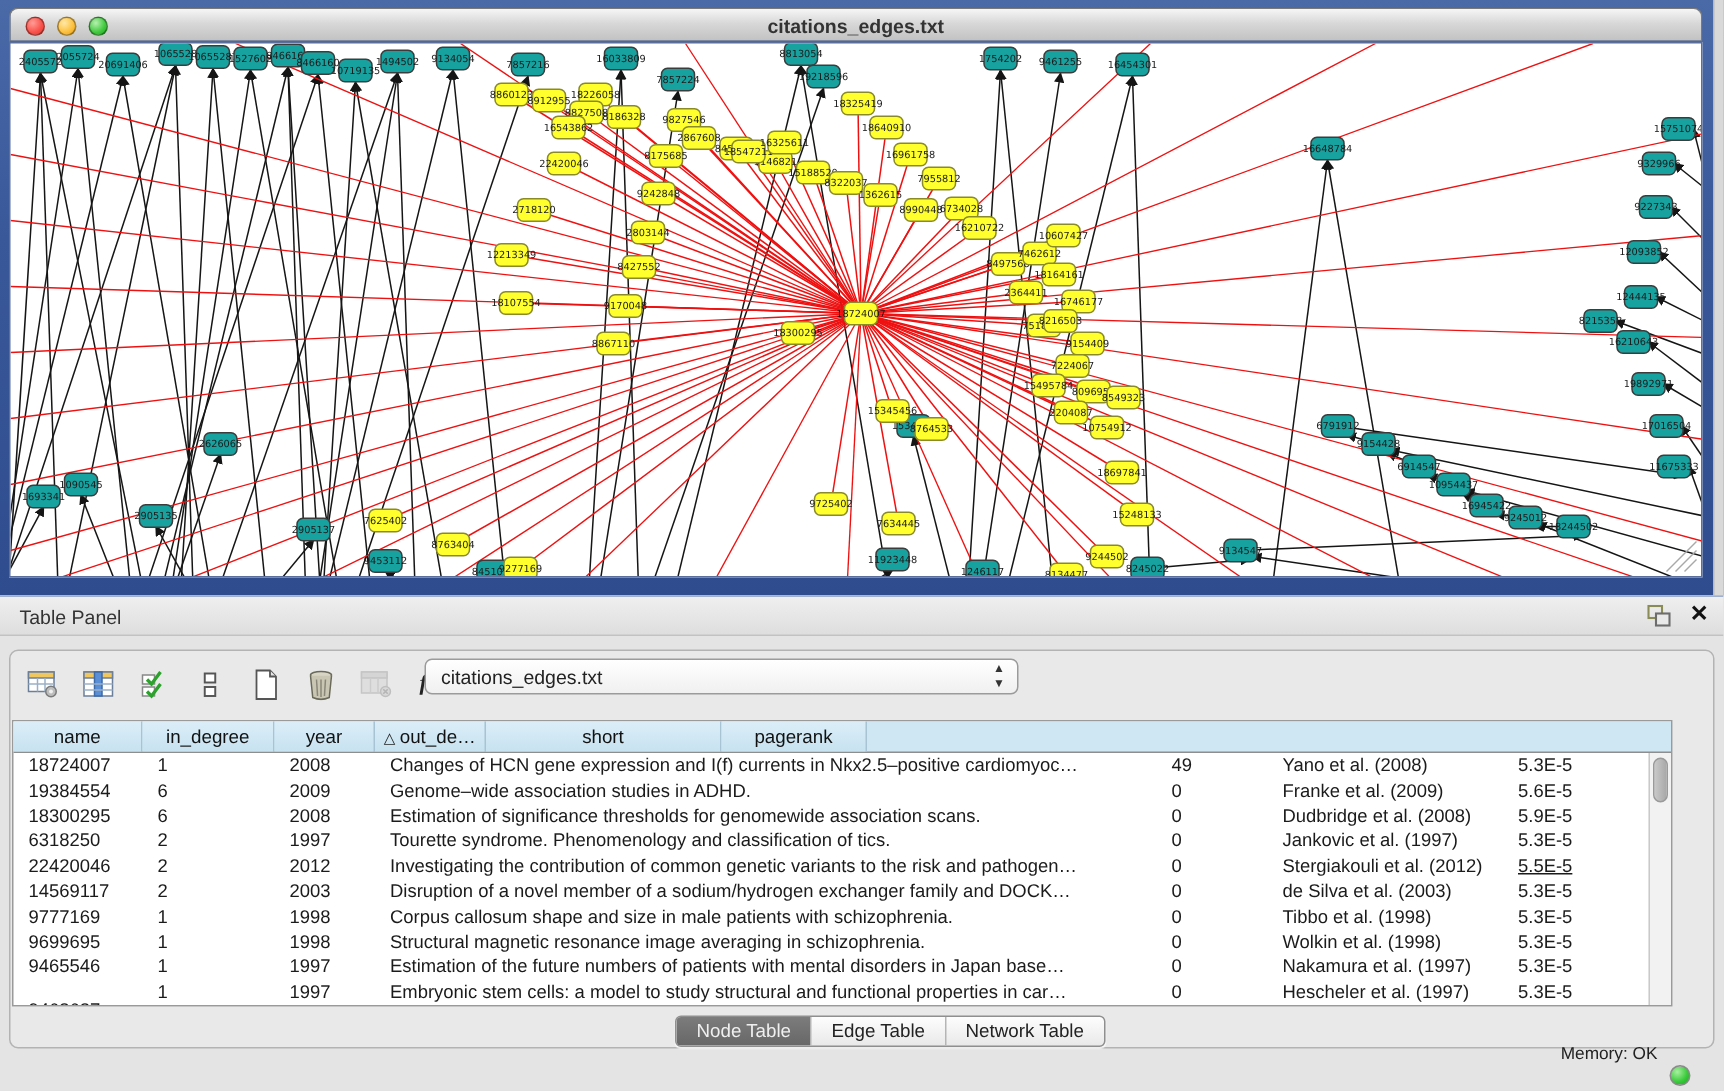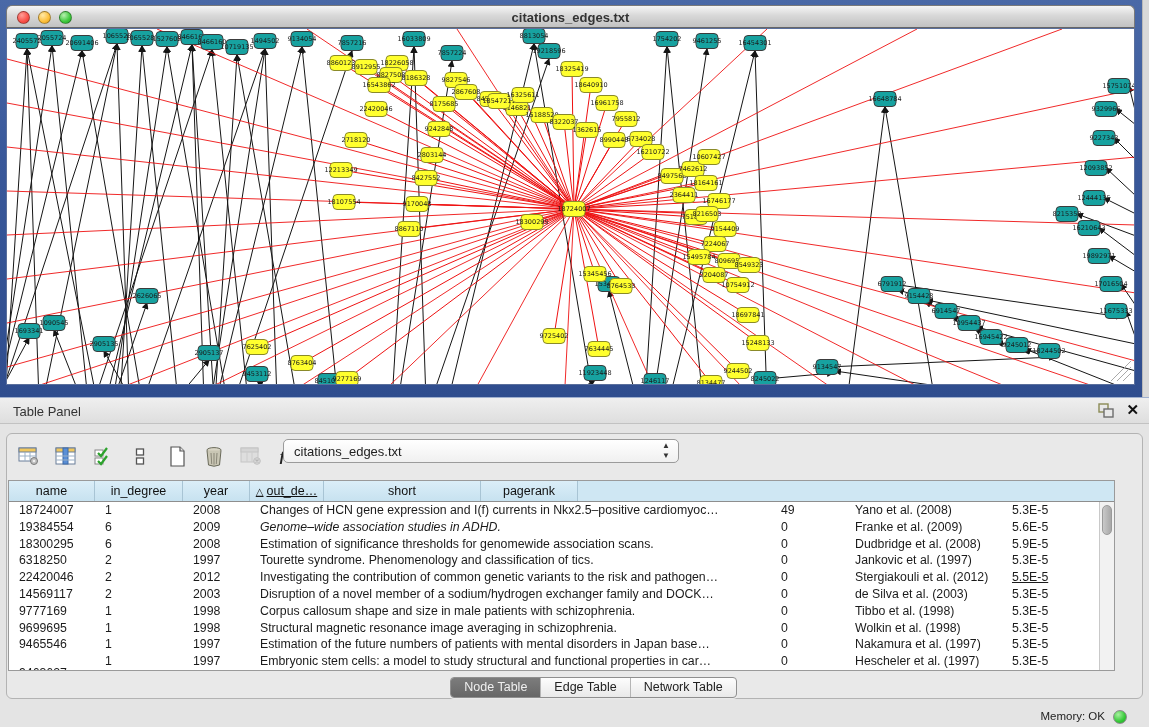--- a/index.html
+++ b/index.html
@@ -58,21 +58,21 @@
     background:linear-gradient(90deg,#c9c9c9,#a8a8a8); border:1px solid #9a9a9a; }
 
   .tabbar { position:absolute; left:0; width:100%; top:243px; display:flex; justify-content:center; }
   .seg { display:inline-flex; border:1px solid #8f8f8f; border-radius:4px; overflow:hidden;
     background:linear-gradient(180deg,#fdfdfd,#e9e9e9); box-shadow:0 1px 1px rgba(255,255,255,.8);margin-left:38px; }
   .seg-item { font-size:12.5px; color:#222; padding:2px 13px 3px; border-right:1px solid #b5b5b5; background:transparent; }
   .seg-item:last-child { border-right:none; }
   .seg-item.selected { background:linear-gradient(180deg,#7c7c7c,#676767); color:#efefef; }
 
   .statusbar { position:absolute; left:0; bottom:0; width:100%; height:24px; }
-  .memory { position:absolute; right:44px; bottom:5px; font-size:11.5px; color:#222; }
+  .memory { position:absolute; right:44px; bottom:18px; font-size:11.5px; color:#222; }
   .mem-dot { position:absolute; right:22px; bottom:3px; width:14px; height:14px; border-radius:50%;
     background:radial-gradient(circle at 35% 30%, #a8f0a0, #35c937 60%, #23a029); border:1px solid #8a8a8a; }
 </style>
 </head>
 <body>
 
 <div class="stage">
 
   <div class="net-region">
     <div class="titlebar">
@@ -789,39 +789,39 @@
       <div class="combo">
         <span class="combo-text">citations_edges.txt</span>
         <span class="combo-arrows">▲<br>▼</span>
       </div>
 
       <div class="table-wrap">
         <div class="thead" id="thead">
             <div class="th" style="width: 86px;">name</div>
             <div class="th" style="width: 88px;">in_degree</div>
             <div class="th" style="width: 67px;">year</div>
-            <div class="th" style="width: 74px; text-decoration: underline;"><span class="sort-tri">△</span>out_de…</div>
+            <div class="th" style="width: 74px;"><span class="sort-tri">△</span>out_de…</div>
             <div class="th" style="width: 157px;">short</div>
             <div class="th" style="width: 97px;">pagerank</div>
           </div>
         <div class="tbody" id="tbody">
             <div class="tr">
               <div class="td" style="width: 86px;">18724007</div>
               <div class="td" style="width: 88px;">1</div>
               <div class="td" style="width: 67px;">2008</div>
               <div class="td" style="width: 521px;">Changes of HCN gene expression and I(f) currents in Nkx2.5–positive cardiomyoc…</div>
               <div class="td" style="width: 74px;">49</div>
               <div class="td" style="width: 157px;">Yano et al. (2008)</div>
               <div class="td" style="width: 97px;">5.3E-5</div>
             </div>
             <div class="tr">
               <div class="td" style="width: 86px;">19384554</div>
               <div class="td" style="width: 88px;">6</div>
               <div class="td" style="width: 67px;">2009</div>
-              <div class="td" style="width: 521px; font-style: italic;">Genome–wide association studies in ADHD.</div>
+              <div class="td" style="width: 521px;">Genome–wide association studies in ADHD.</div>
               <div class="td" style="width: 74px;">0</div>
               <div class="td" style="width: 157px;">Franke et al. (2009)</div>
               <div class="td" style="width: 97px;">5.6E-5</div>
             </div>
             <div class="tr">
               <div class="td" style="width: 86px;">18300295</div>
               <div class="td" style="width: 88px;">6</div>
               <div class="td" style="width: 67px;">2008</div>
               <div class="td" style="width: 521px;">Estimation of significance thresholds for genomewide association scans.</div>
               <div class="td" style="width: 74px;">0</div>

